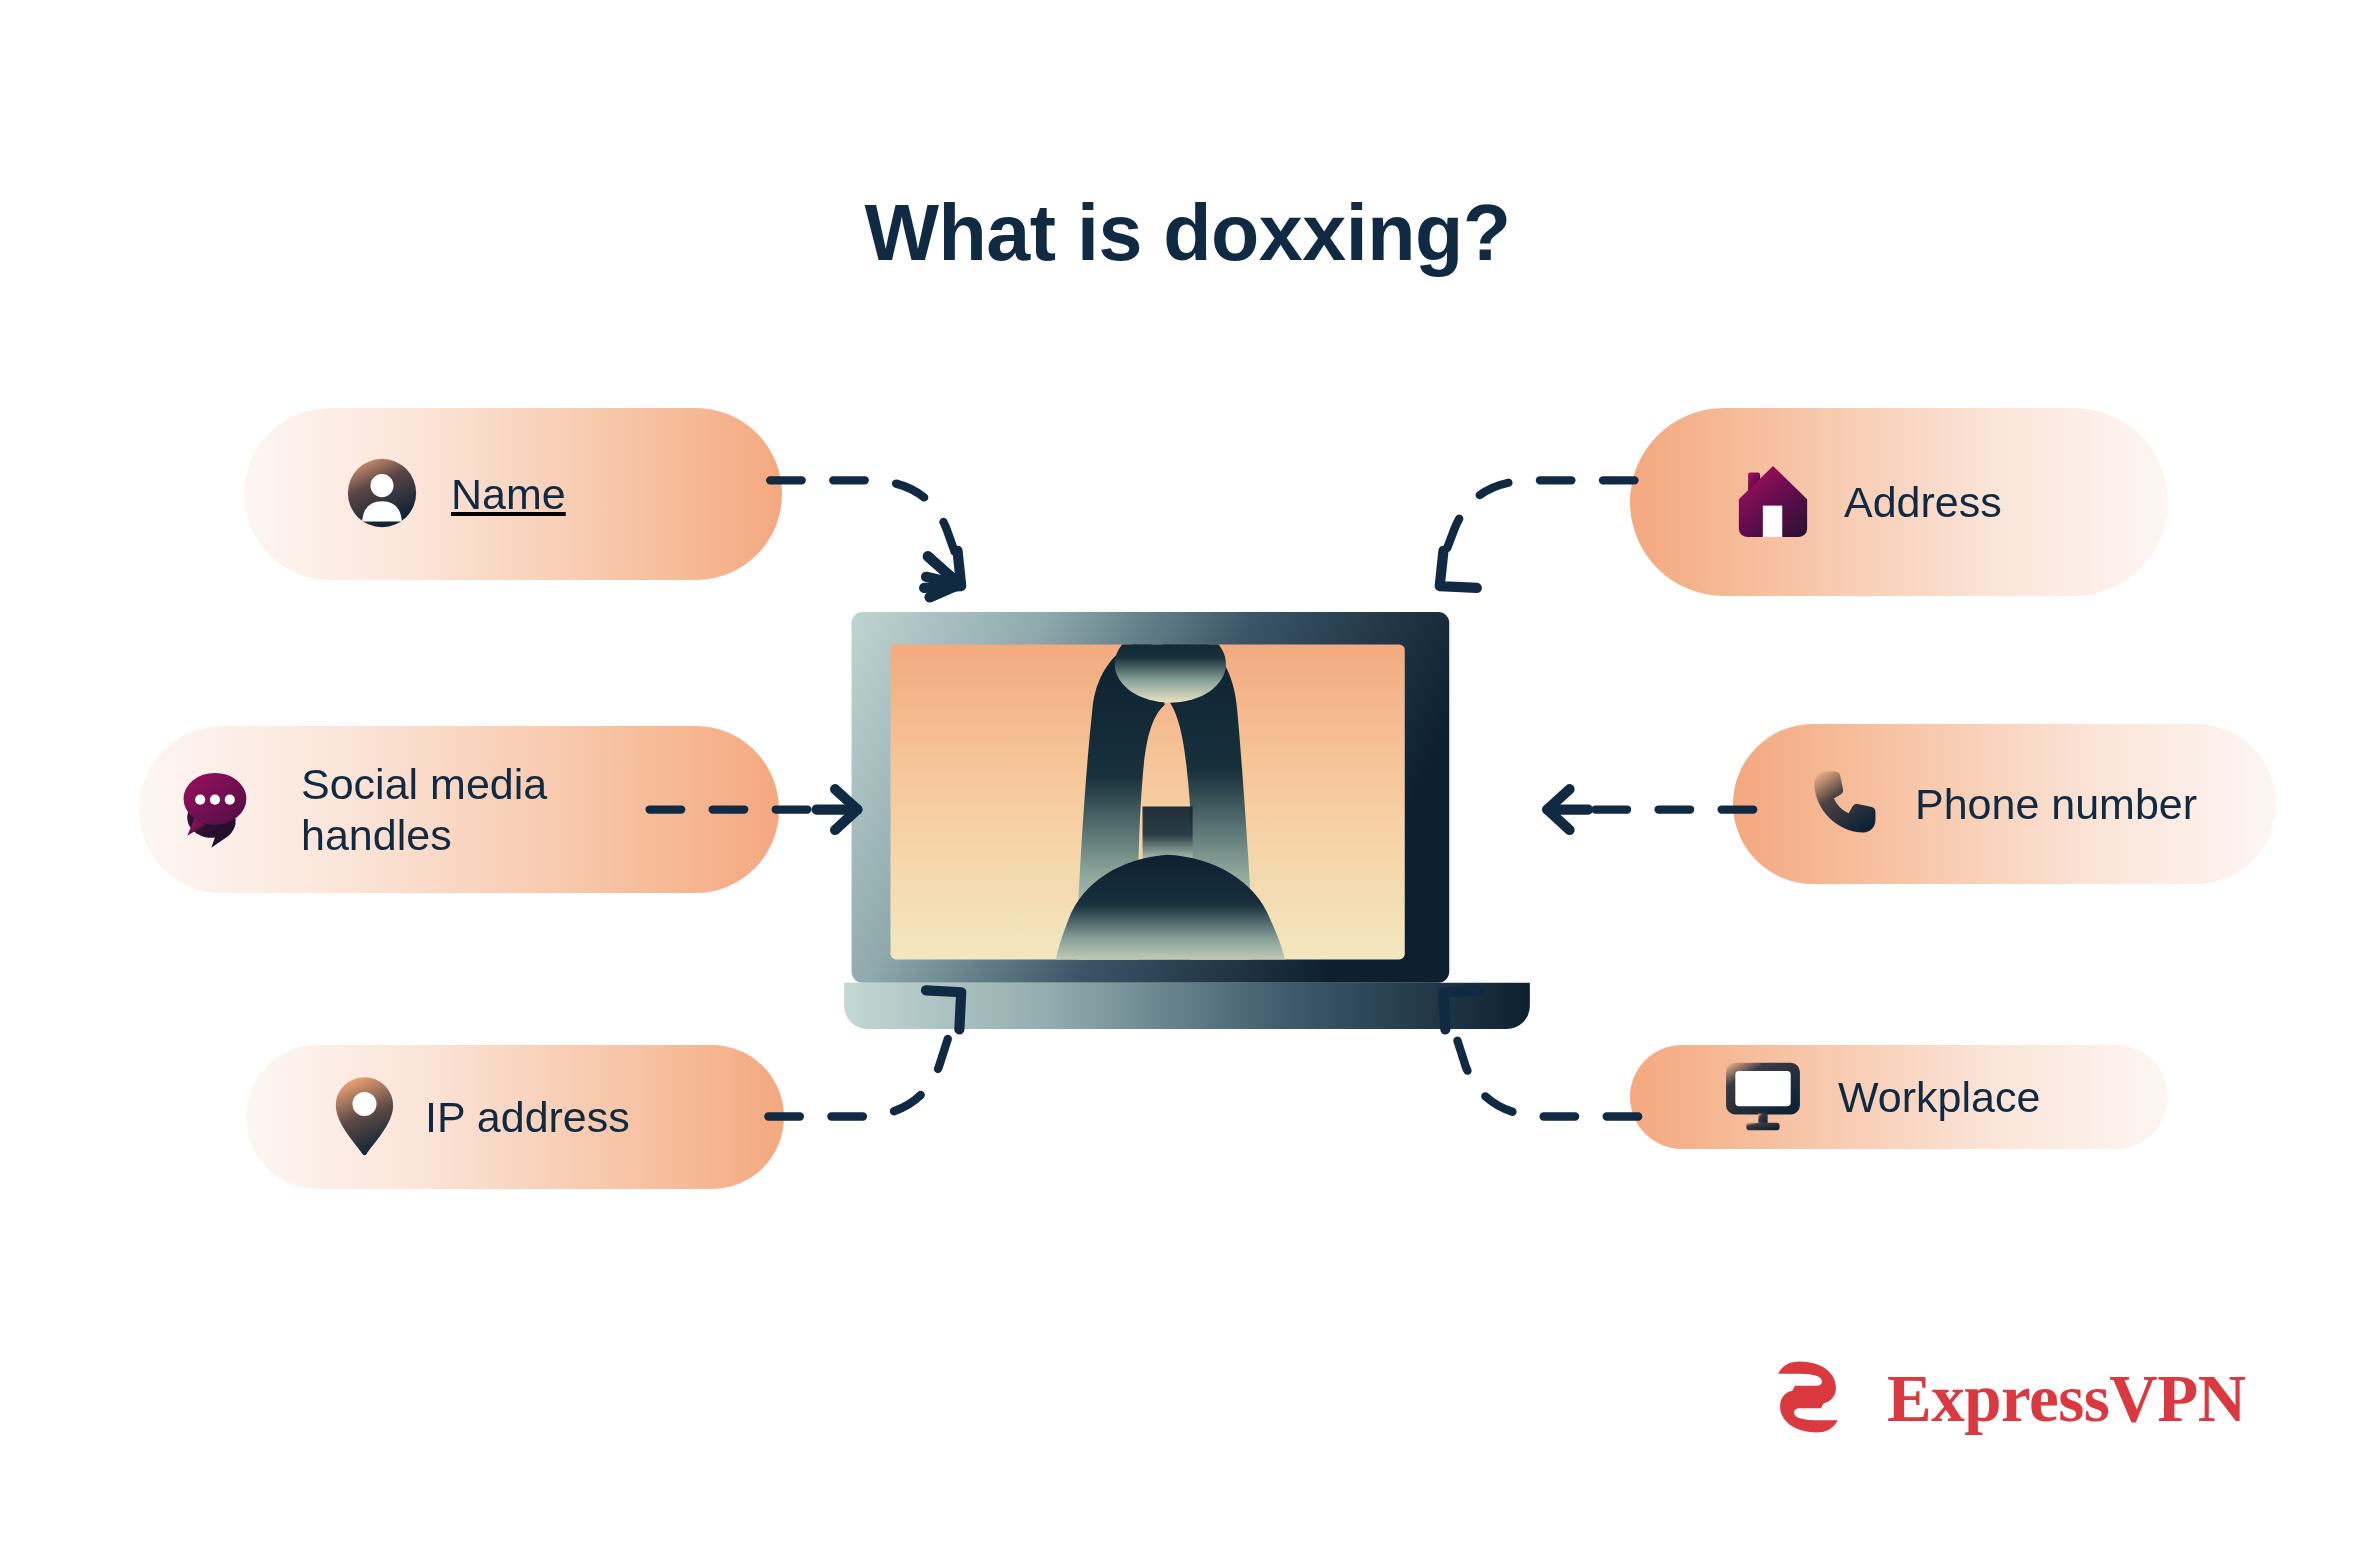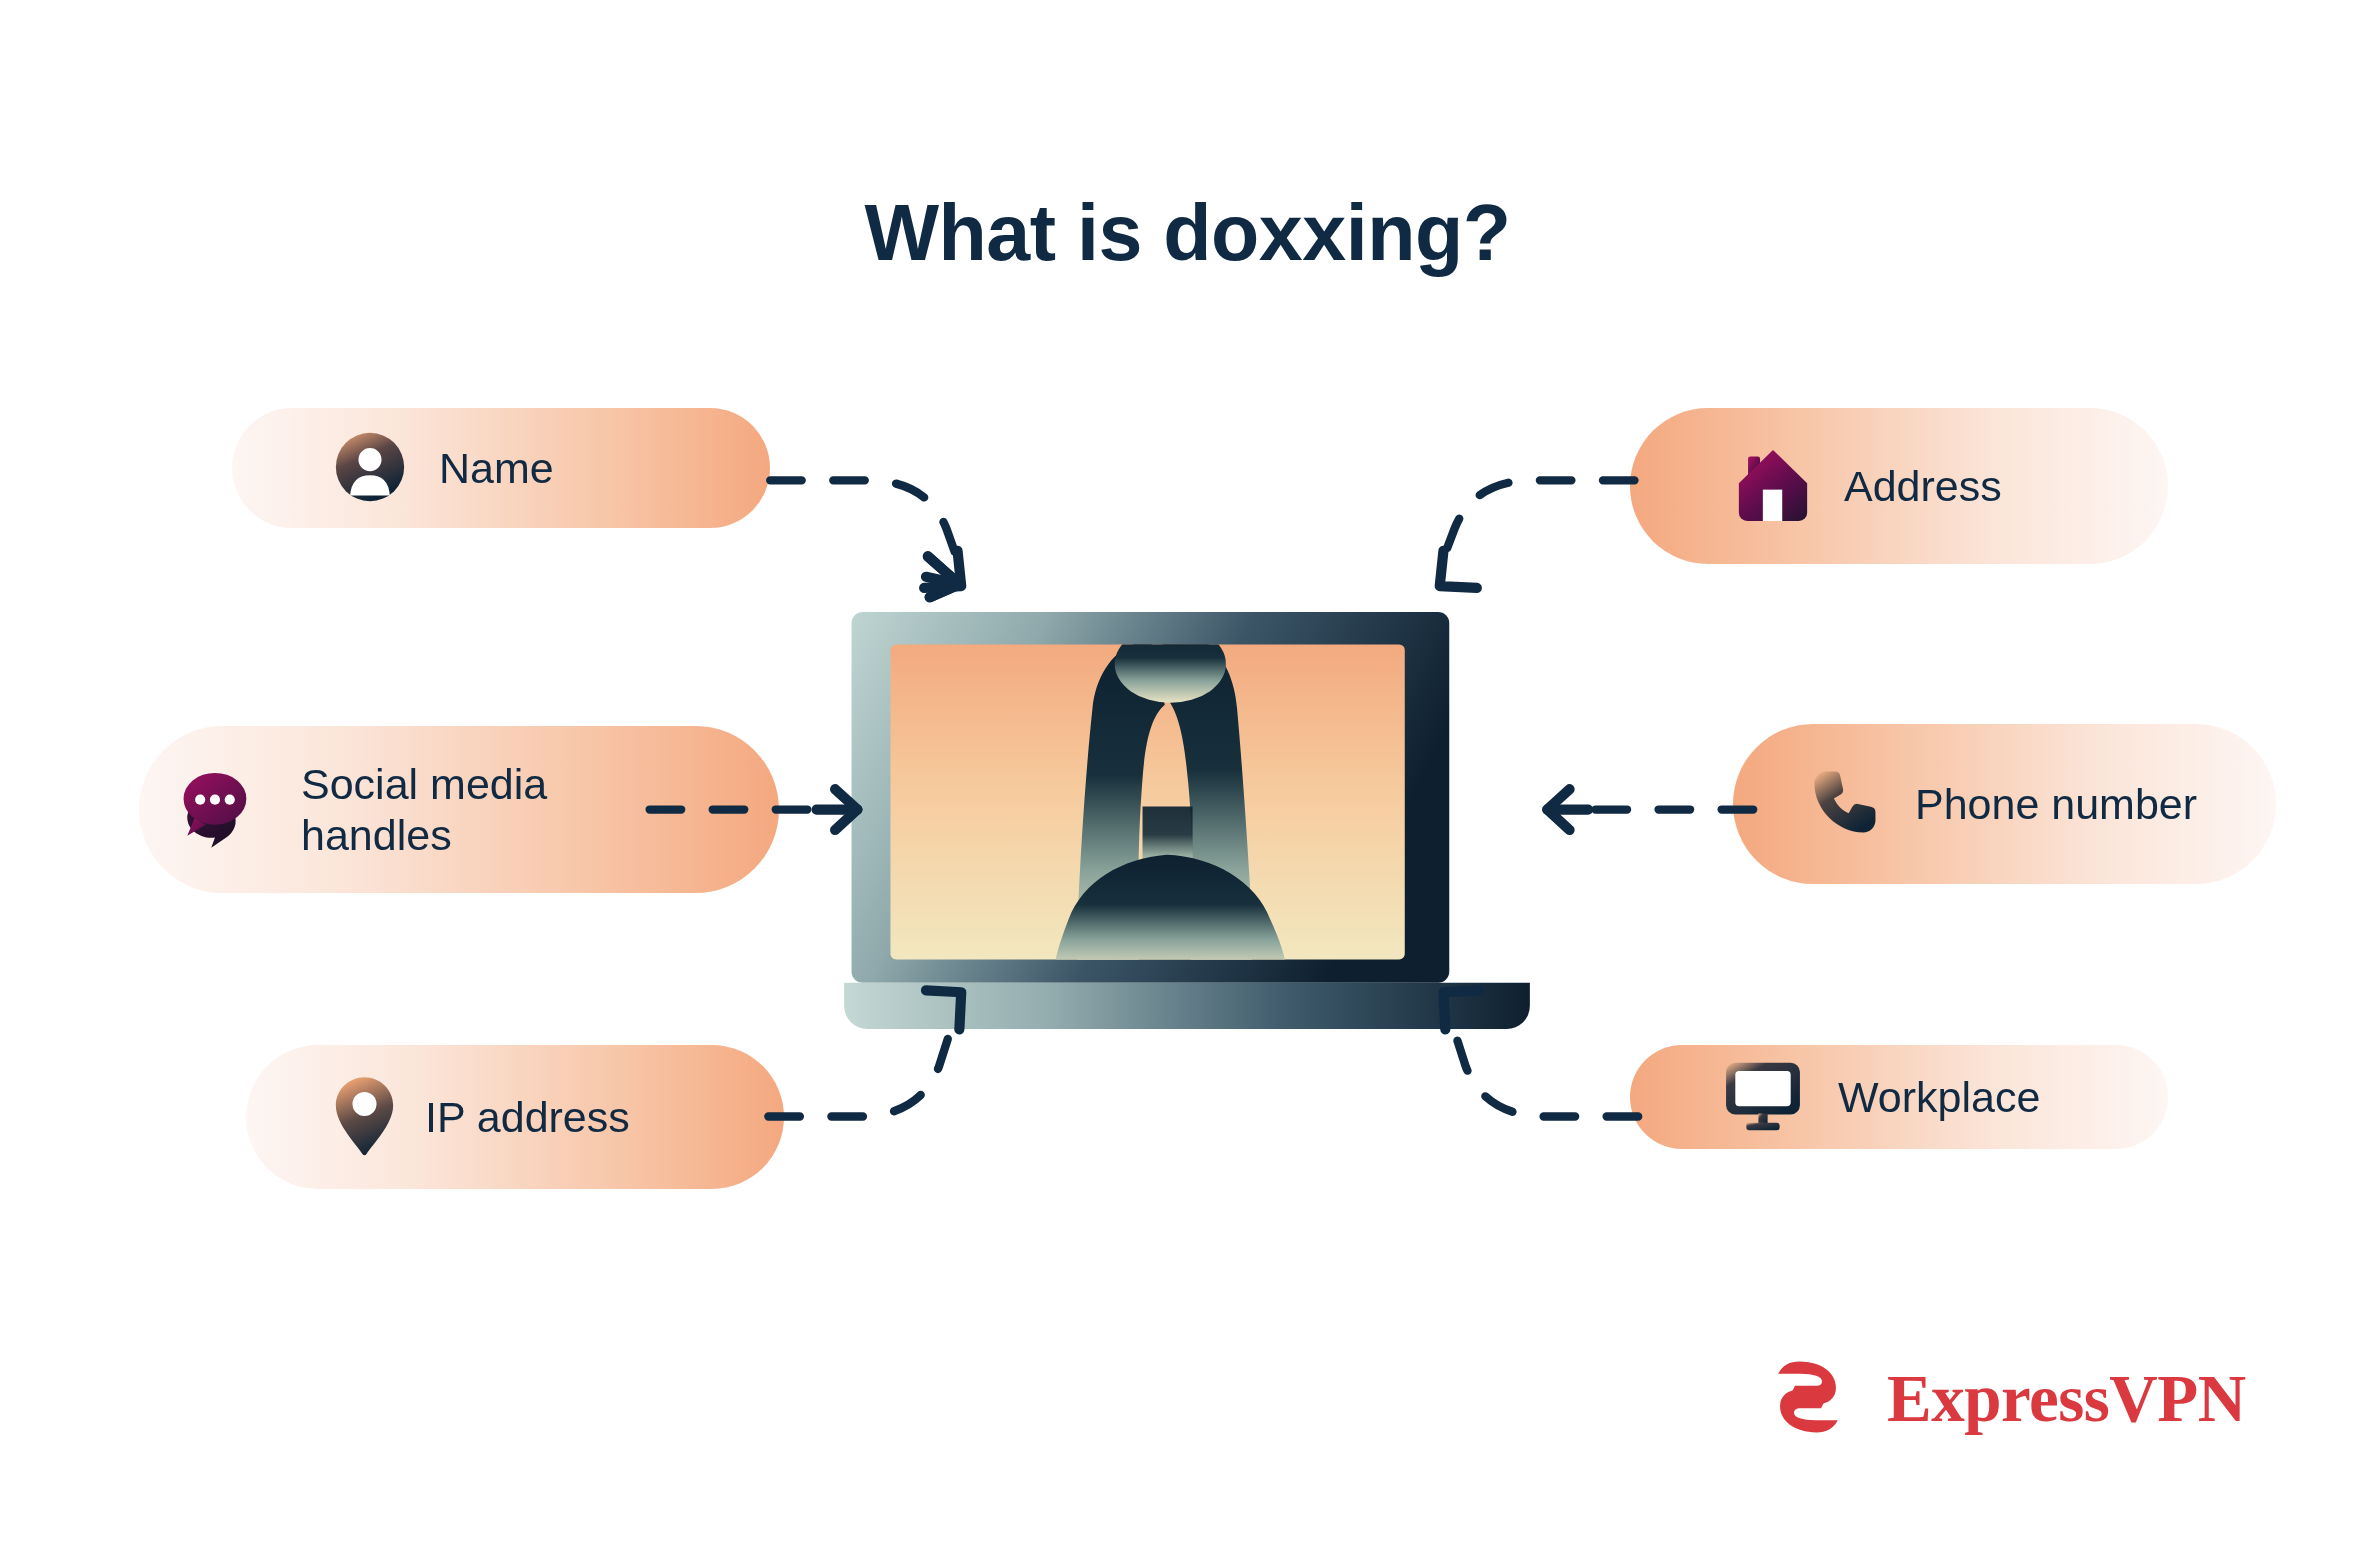--- a/index.html
+++ b/index.html
@@ -54,33 +54,33 @@
   }
   .pill-label {
     color: #102a43;
     font-size: 43px;
     font-weight: 400;
     line-height: 1.18;
     white-space: pre-line;
   }
 
   
-  #pill-name      { left: 232px;  top: 408px;  width: 538px;  height: 120px; }
+  #pill-name      { left: 244px;  top: 408px;  width: 538px;  height: 172px; text-decoration: underline; }
   #pill-name .pill-icon  { margin-left: 102px; }
   #pill-name .pill-label { margin-left: 33px; }
 
   #pill-social    { left: 139px;  top: 726px;  width: 640px;  height: 167px; }
   #pill-social .pill-icon  { margin-left: 39px; }
   #pill-social .pill-label { margin-left: 26px; }
 
   #pill-ip        { left: 246px;  top: 1045px; width: 538px;  height: 144px; }
   #pill-ip .pill-icon  { margin-left: 88px; }
   #pill-ip .pill-label { margin-left: 30px; }
 
-  #pill-address   { left: 1630px; top: 408px;  width: 538px;  height: 156px; }
+  #pill-address   { left: 1630px; top: 408px;  width: 538px;  height: 188px; }
   #pill-address .pill-icon  { margin-left: 107px; }
   #pill-address .pill-label { margin-left: 35px; }
 
   #pill-phone     { left: 1733px; top: 724px;  width: 543px;  height: 160px; }
   #pill-phone .pill-icon  { margin-left: 74px; }
   #pill-phone .pill-label { margin-left: 34px; }
 
   #pill-workplace { left: 1630px; top: 1045px; width: 538px;  height: 104px; }
   #pill-workplace .pill-icon  { margin-left: 93px; }
   #pill-workplace .pill-label { margin-left: 35px; }

